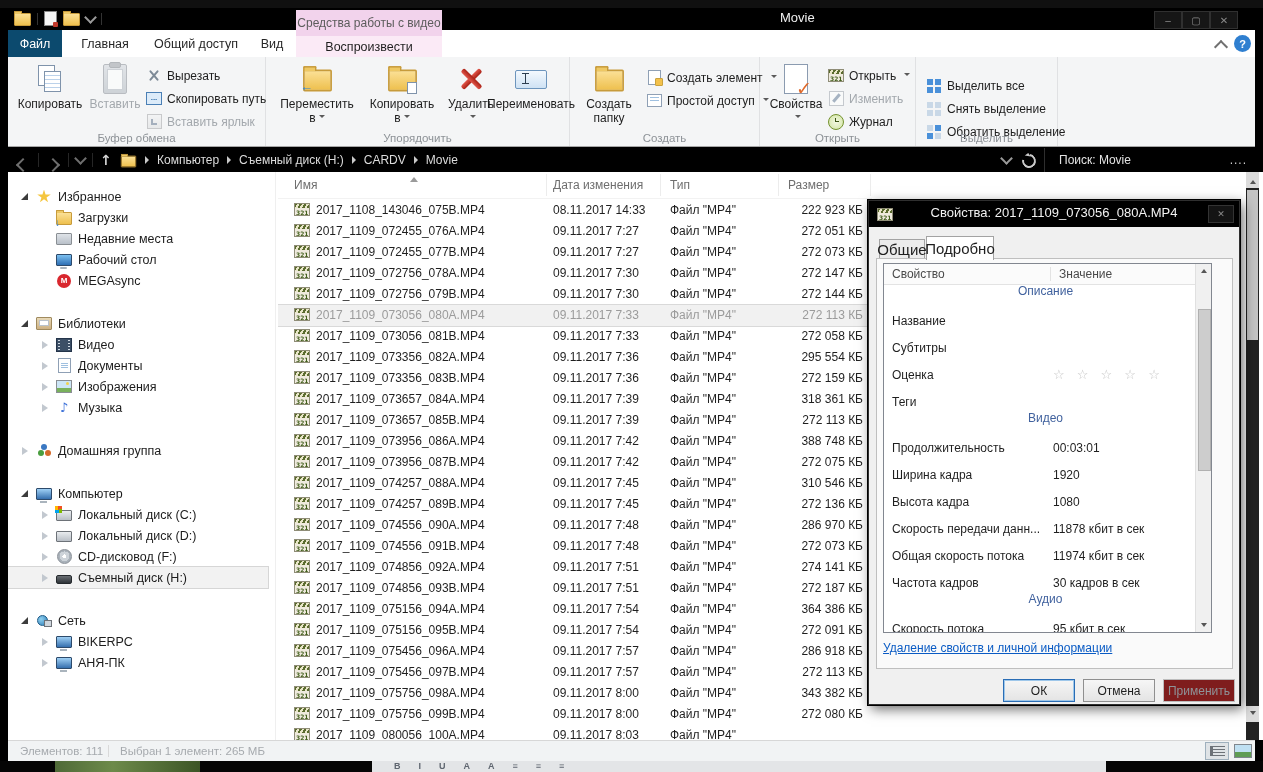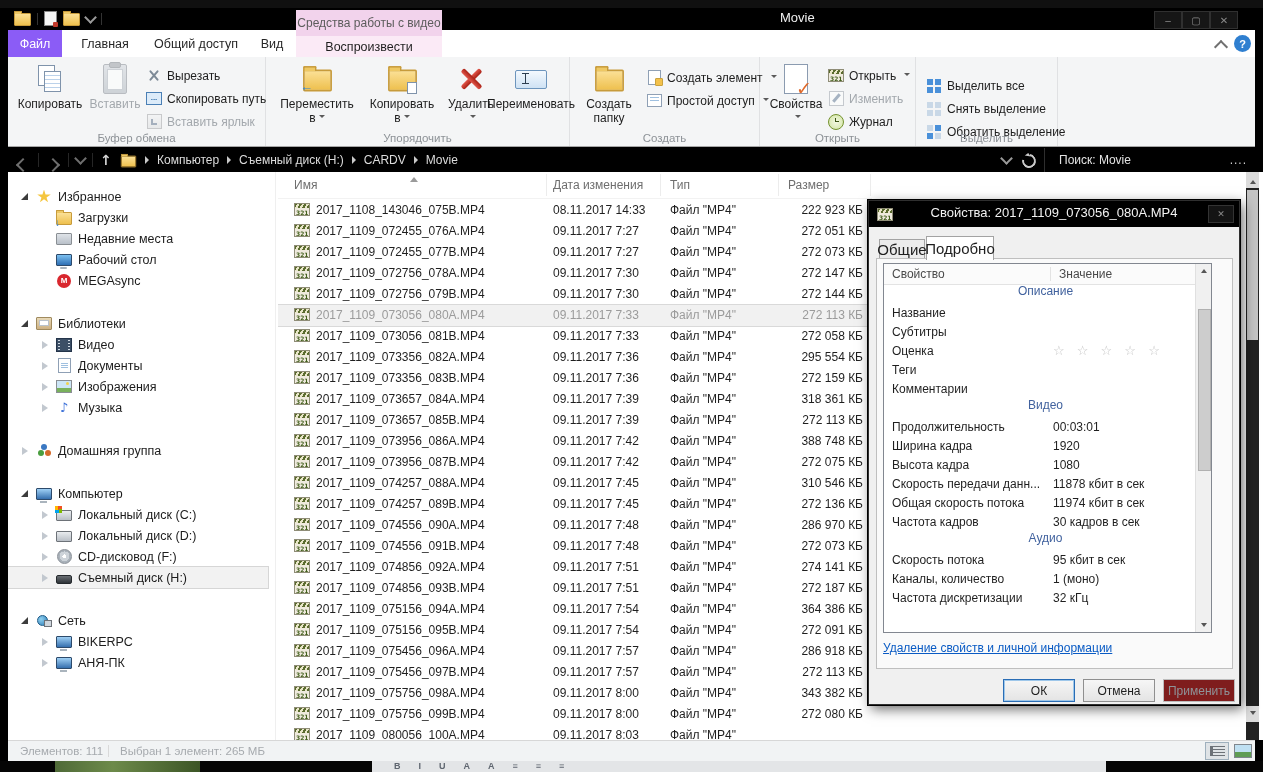--- a/index.html
+++ b/index.html
@@ -18,21 +18,21 @@
     font-size:10px;display:flex;align-items:center;justify-content:center;}
 
   
   .ctx{position:absolute;left:288px;top:2px;width:146px;height:47px;z-index:3;}
   .ctx-head{height:26px;background:#f2d3ec;color:#5c5c5c;display:flex;align-items:center;justify-content:center;font-size:12px;}
   .ctx-tab{height:21px;background:#fbeaf6;display:flex;align-items:center;justify-content:center;font-size:12.5px;color:#1e1e1e;}
 
   
   .tabrow{position:absolute;left:0;top:22px;width:100%;height:27px;background:#fff;}
   .tab{position:absolute;top:0;height:27px;display:flex;align-items:center;justify-content:center;font-size:12.5px;color:#262626;}
-  .tab-file{background:#8b5cf6;color:#fff;}
+  .tab-file{background:#0c4a6e;color:#fff;}
   .help{position:absolute;width:17px;height:17px;border-radius:50%;background:#2f7fd0;color:#fff;font-size:11px;font-weight:bold;
     display:flex;align-items:center;justify-content:center;}
   .chev-up{width:8px;height:8px;border-left:2px solid #707070;border-top:2px solid #707070;transform:rotate(45deg);margin-top:4px;}
 
   
   .ribbon{position:absolute;left:0;top:49px;width:100%;height:90px;background:#f4f5f6;border-bottom:1px solid #a6a6a6;box-sizing:border-box;}
   .rgroup{position:absolute;top:0;height:89px;border-right:1px solid #e0e1e3;box-sizing:border-box;}
   .rgl{position:absolute;bottom:2px;left:0;right:0;text-align:center;font-size:11.5px;color:#8d9297;}
   .rbig{position:absolute;top:3px;height:74px;display:flex;flex-direction:column;align-items:center;cursor:default;}
   .ricon{height:38px;display:flex;align-items:center;justify-content:center;}
@@ -186,21 +186,21 @@
     font-size:9px;display:flex;align-items:center;justify-content:center;}
   .dtab{position:absolute;font-size:15px;display:flex;align-items:center;justify-content:center;color:#1e1e1e;box-sizing:border-box;}
   .dtab-inactive{left:10px;top:38px;width:46px;height:20px;background:#ececec;border:1px solid #a3a3a3;z-index:1;}
   .dtab-active{left:57px;top:35px;width:68px;height:24px;background:#fff;border:1px solid #a3a3a3;border-bottom:none;z-index:3;}
   .dpage{position:absolute;left:7px;top:57px;width:357px;height:411px;background:#fafafa;border:1px solid #bfbfbf;box-sizing:border-box;z-index:2;}
   .listbox{position:absolute;left:14px;top:62px;width:329px;height:370px;background:#fff;border:1px solid #828790;box-sizing:border-box;z-index:4;overflow:hidden;}
   .lb-header{height:20px;display:flex;border-bottom:1px solid #e3e3e3;background:#fbfbfb;font-size:12px;color:#4a4a4a;align-items:center;}
   .lbh-name{width:167px;padding-left:8px;border-right:1px solid #e3e3e3;box-sizing:border-box;}
   .lbh-val{padding-left:8px;}
   .lb-rows{position:absolute;left:0;top:20px;right:16px;bottom:0;overflow:hidden;}
-  .prop-row{height:19px;display:flex;align-items:center;font-size:12px;color:#1f1f1f;padding-left:8px;}
+  .prop-row{height:19px;display:flex;align-items:center;font-size:12px;color:#1f1f1f;padding-left:8px;margin-top:8px;}
   .p-name{width:161px;flex:none;white-space:nowrap;overflow:hidden;}
   .p-val{flex:1;white-space:nowrap;}
   .prop-section{height:19px;display:flex;align-items:center;padding-left:12px;gap:6px;flex-direction:column;}
   .sec-label{color:#41629e;font-size:12px;white-space:nowrap;}
   .sec-rule{flex:1;height:1px;background:#c3cede;margin-right:6px;margin-top:2px;}
   .stars{color:#c6c6c6;font-size:13px;letter-spacing:4px;font-family:"DejaVu Sans",sans-serif;}
   .lb-scroll{position:absolute;right:0;top:0;bottom:0;width:16px;background:#f0f0f0;border-left:1px solid #e0e0e0;box-sizing:border-box;}
   .lbs-up{position:absolute;top:2px;left:0;right:0;display:flex;justify-content:center;}
   .lbs-down{position:absolute;bottom:2px;left:0;right:0;display:flex;justify-content:center;}
   .lbs-thumb{position:absolute;left:2px;top:45px;width:11px;height:160px;background:#cdcdcd;border:1px solid #b0b0b0;}
@@ -831,24 +831,20 @@
             <span class="p-val"></span>
           </div>
           <div class="prop-row">
             <span class="p-name">Оценка</span>
             <span class="p-val stars">☆ ☆ ☆ ☆ ☆</span>
           </div>
           <div class="prop-row">
             <span class="p-name">Теги</span>
             <span class="p-val"></span>
           </div>
-          <div class="prop-row">
-            <span class="p-name">Комментарии</span>
-            <span class="p-val"></span>
-          </div>
           <div class="prop-section">
             <span class="sec-label">Видео</span>
             <span class="sec-rule"></span>
           </div>
           <div class="prop-row">
             <span class="p-name">Продолжительность</span>
             <span class="p-val">00:03:01</span>
           </div>
           <div class="prop-row">
             <span class="p-name">Ширина кадра</span>

